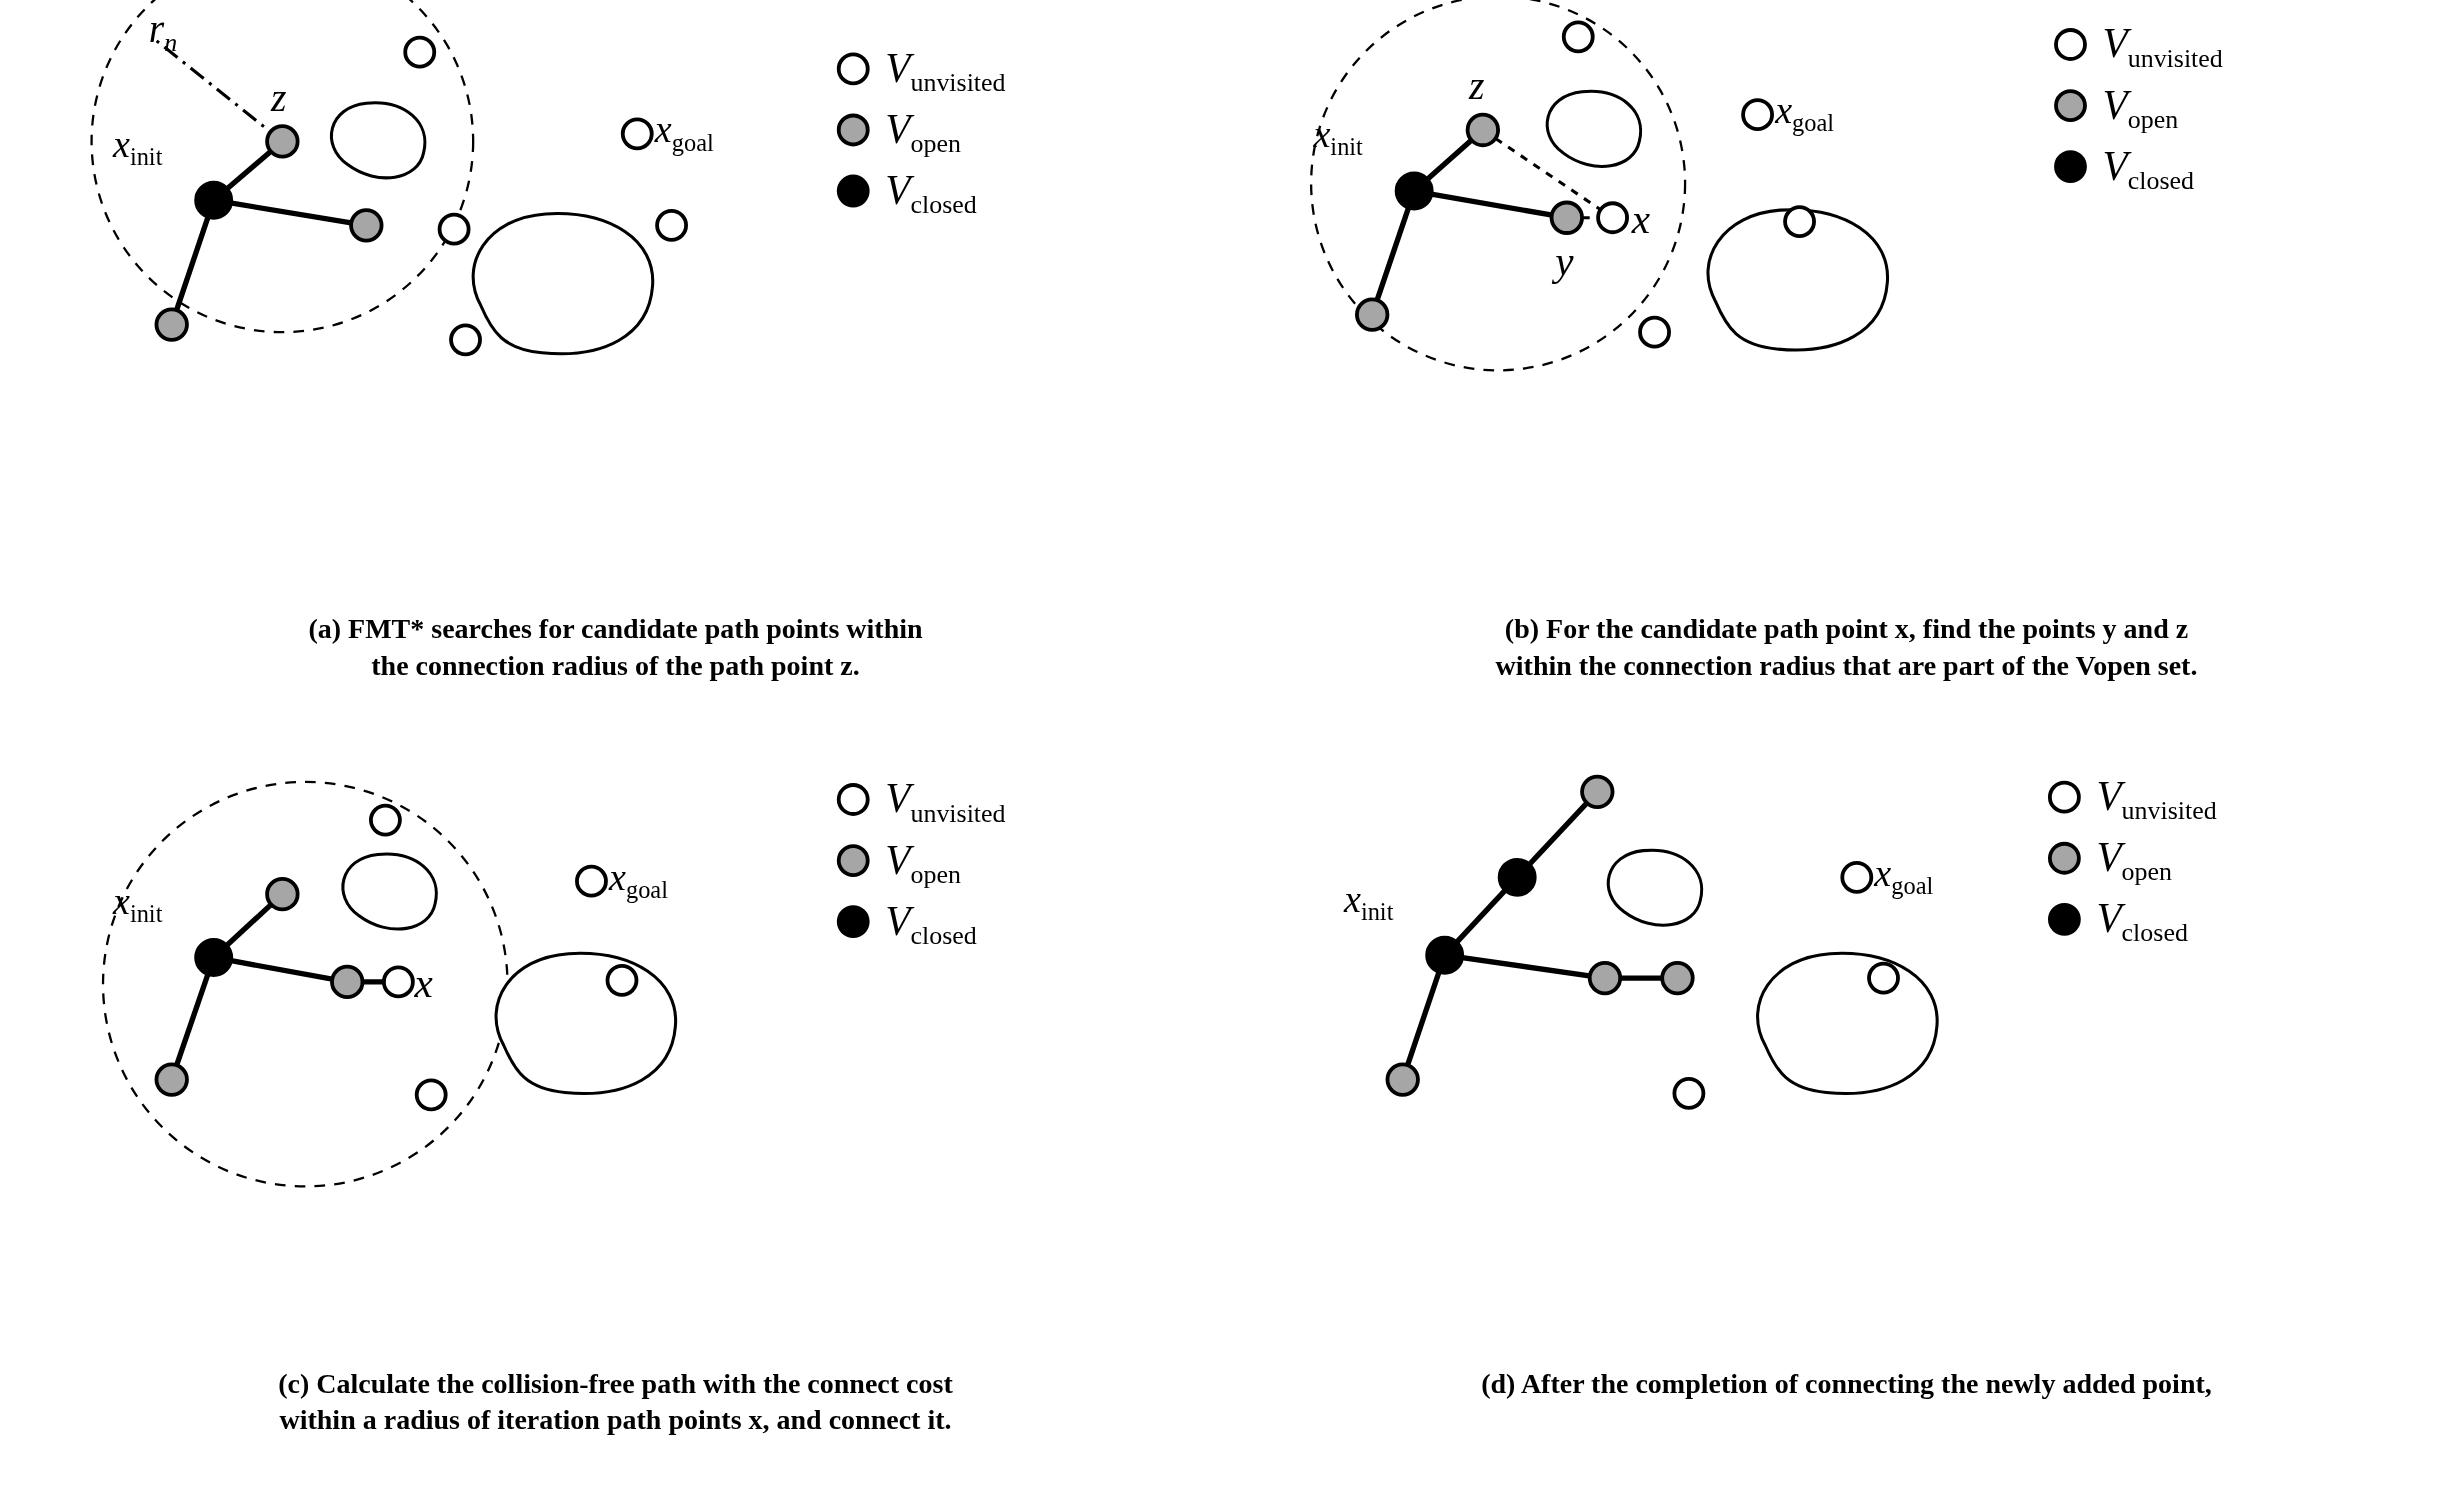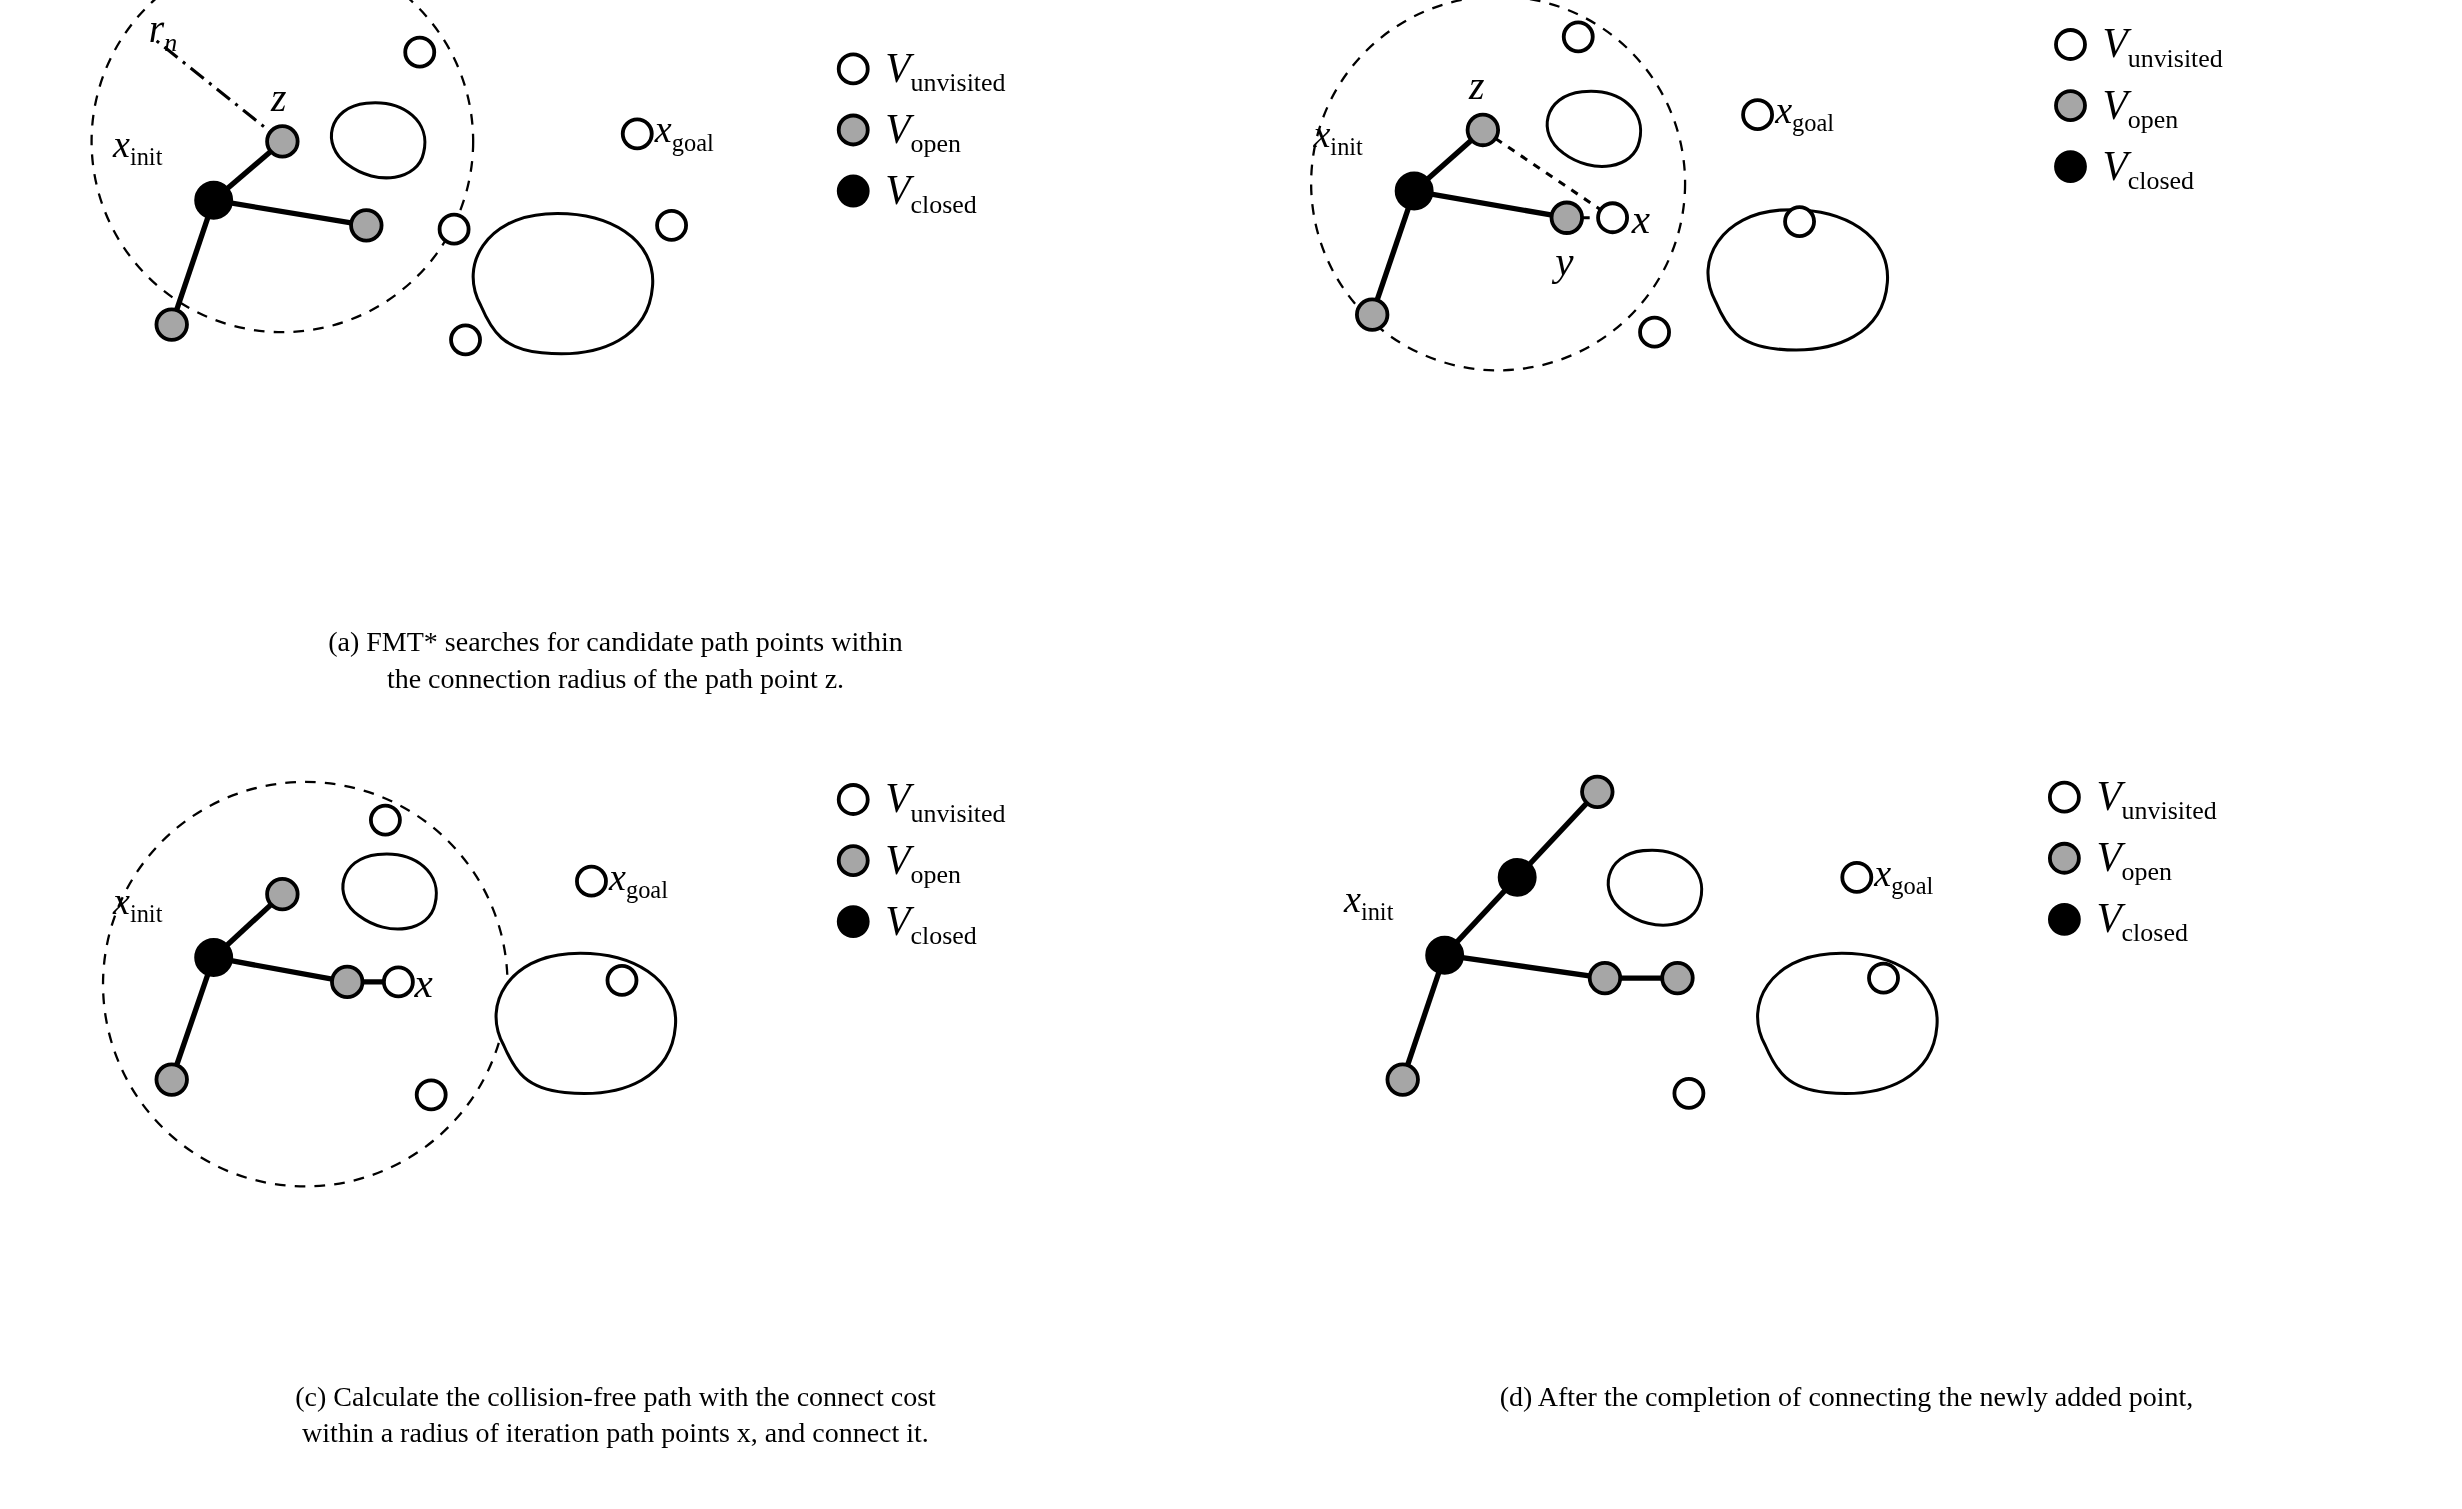--- a/index.html
+++ b/index.html
@@ -35,25 +35,25 @@
     height: 611px;
   }
   .panel-canvas svg {
     display: block;
     width: 100%;
     height: 100%;
   }
   .caption {
     width: 90%;
     text-align: center;
-    font-weight: normal;
+    font-weight: bold;
     font-size: 28px;
     line-height: 1.32;
     font-family: "Liberation Serif", serif;
-    margin-top: 13px;
+    margin-top: 0;
   }
   .caption .lbl {
     white-space: nowrap;
   }
   
 </style>
 </head>
 <body>
 
 <div class="figure-grid">
@@ -139,20 +139,25 @@
         <g>
           <circle cx="1100" cy="58" r="19" fill="#fff" stroke="#000" stroke-width="5"></circle>
           <text x="1142" y="75" font-size="54" font-style="italic" font-family="Liberation Serif, serif">V<tspan font-size="34" dy="12" font-style="normal">unvisited</tspan></text>
           <circle cx="1100" cy="138" r="19" fill="#a6a6a6" stroke="#000" stroke-width="5"></circle>
           <text x="1142" y="155" font-size="54" font-style="italic" font-family="Liberation Serif, serif">V<tspan font-size="34" dy="12" font-style="normal">open</tspan></text>
           <circle cx="1100" cy="218" r="19" fill="#000" stroke="#000" stroke-width="5"></circle>
           <text x="1142" y="235" font-size="54" font-style="italic" font-family="Liberation Serif, serif">V<tspan font-size="34" dy="12" font-style="normal">closed</tspan></text>
         </g>
       </svg>
     </div>
+    <div class="caption">
+      <span class="lbl">(b)</span>
+      <span>For the candidate path point x, find the points y and z</span><br>
+      <span>within the connection radius that are part of the Vopen set.</span>
+    </div>
   </div>
 
   <div class="panel">
     <div class="panel-canvas">
       <svg viewBox="0 0 1613 800" preserveAspectRatio="xMidYMid meet">
         <circle cx="400" cy="300" r="265" fill="none" stroke="#000" stroke-width="3" stroke-dasharray="14,12"></circle>
 
         <path d="M455 215 C 420 190, 430 140, 480 135 C 530 130, 565 160, 555 200 C 548 235, 495 245, 455 215 Z" transform="translate(15,-5)" fill="#fff" stroke="#000" stroke-width="4"></path>
         <path d="M630 400 C 600 345, 640 285, 715 280 C 800 275, 860 315, 855 375 C 850 440, 790 470, 710 462 C 660 457, 645 435, 630 400 Z" transform="translate(30,-20)" fill="#fff" stroke="#000" stroke-width="4"></path>
 

